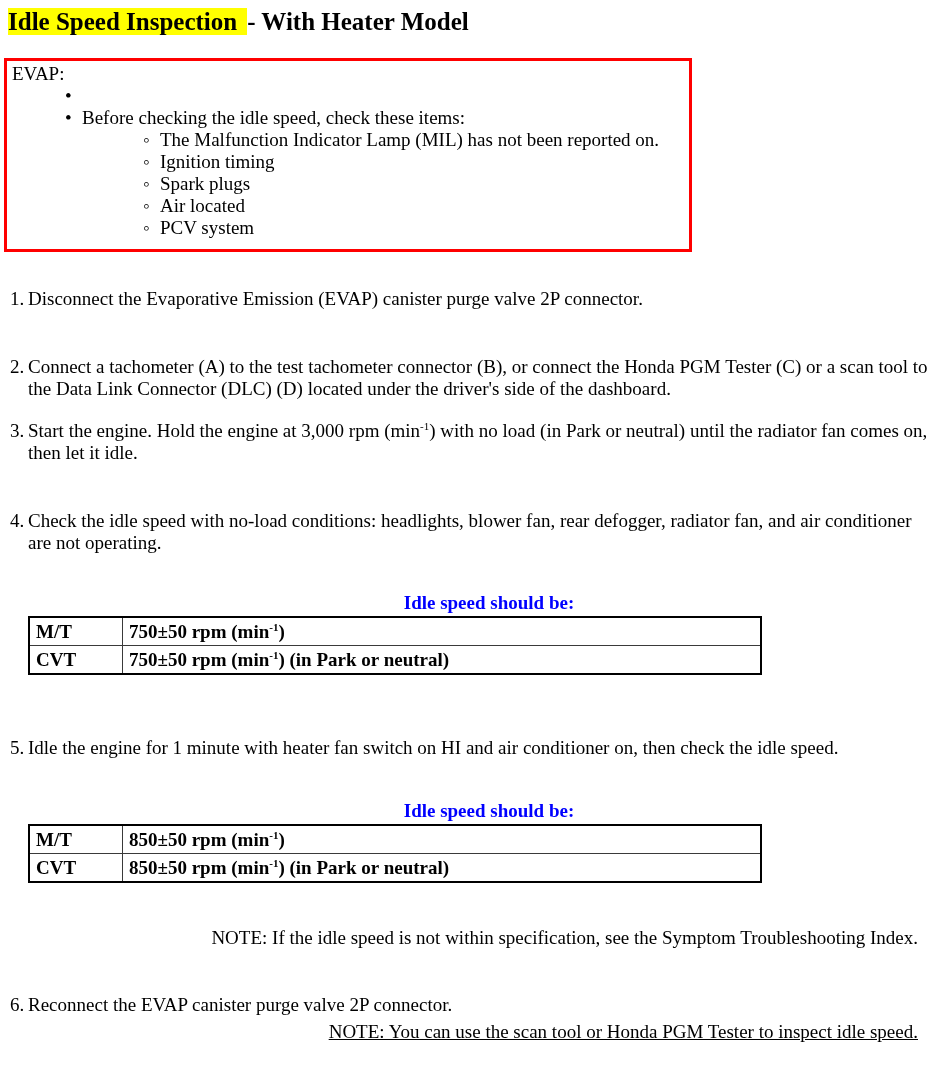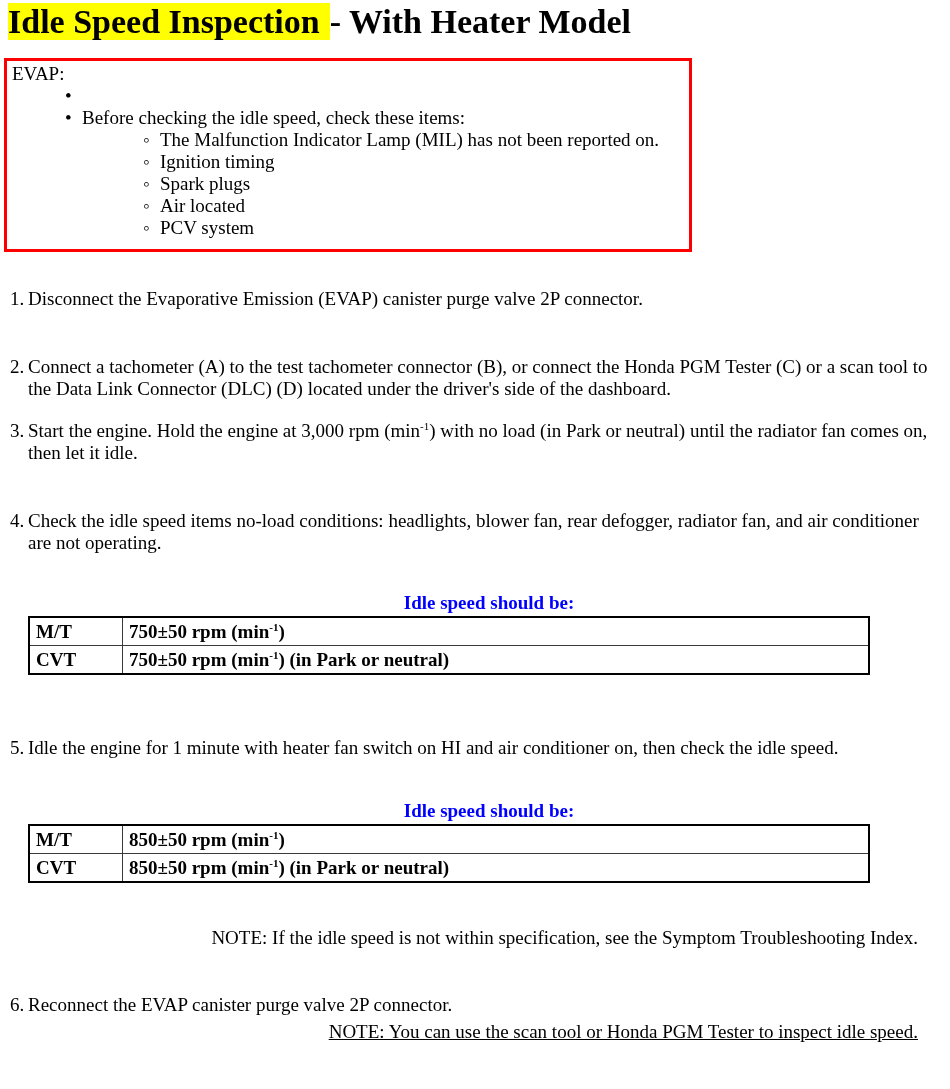--- a/index.html
+++ b/index.html
@@ -16,21 +16,21 @@
   }
   .page {
     position: relative;
     width: 950px;
     padding: 6px 0 27px 0;
     box-sizing: border-box;
   }
   
   .title {
     margin: 0 0 0 8px;
-    font-size: 34px;
+    font-size: 25px;
     line-height: 32px;
     font-weight: bold;
     white-space: nowrap;
   }
   .title .hl {
     background: #FFFF00;
     padding-right: 10px;
   }
   
   .note-box {
@@ -70,21 +70,21 @@
   .spec-2 { margin-top: 41px; }
   .spec-heading {
     color: #0000FF;
     font-weight: bold;
     margin-bottom: 2px;
     text-align: center;
   }
   table.spec-table {
     border-collapse: collapse;
     table-layout: fixed;
-    width: 842px;
+    width: 734px;
     border: 2px solid #000000;
   }
   .spec-table td {
     border: 1px solid #3a3a3a;
     font-weight: bold;
     height: 27px;
     padding: 0 6px;
     vertical-align: middle;
     overflow: hidden;
     white-space: nowrap;
@@ -148,21 +148,21 @@
     <div class="stext">Connect a tachometer (A) to the test tachometer connector (B), or connect the Honda PGM Tester (C) or a scan tool to the Data Link Connector (DLC) (D) located under the driver's side of the dashboard.</div>
   </div>
 
   <div class="step step-3">
     <span class="num">3.</span>
     <div class="stext"><span>Start the engine. Hold the engine at 3,000 rpm (min</span><sup>-1</sup><span>) with no load (in Park or neutral) until the radiator fan comes on, then let it idle.</span></div>
   </div>
 
   <div class="step step-4">
     <span class="num">4.</span>
-    <div class="stext">Check the idle speed items no-load conditions: headlights, blower fan, rear defogger, radiator fan, and air conditioner are not operating.</div>
+    <div class="stext">Check the idle speed with no-load conditions: headlights, blower fan, rear defogger, radiator fan, and air conditioner are not operating.</div>
   </div>
 
   <div class="spec spec-1">
     <div class="spec-heading">Idle speed should be:</div>
     <table class="spec-table">
       <tbody>
           <tr>
         <td class="lbl">M/T</td>
         <td class="val"><span>750±50 rpm (min</span><sup>-1</sup><span>)</span></td>
       </tr>

